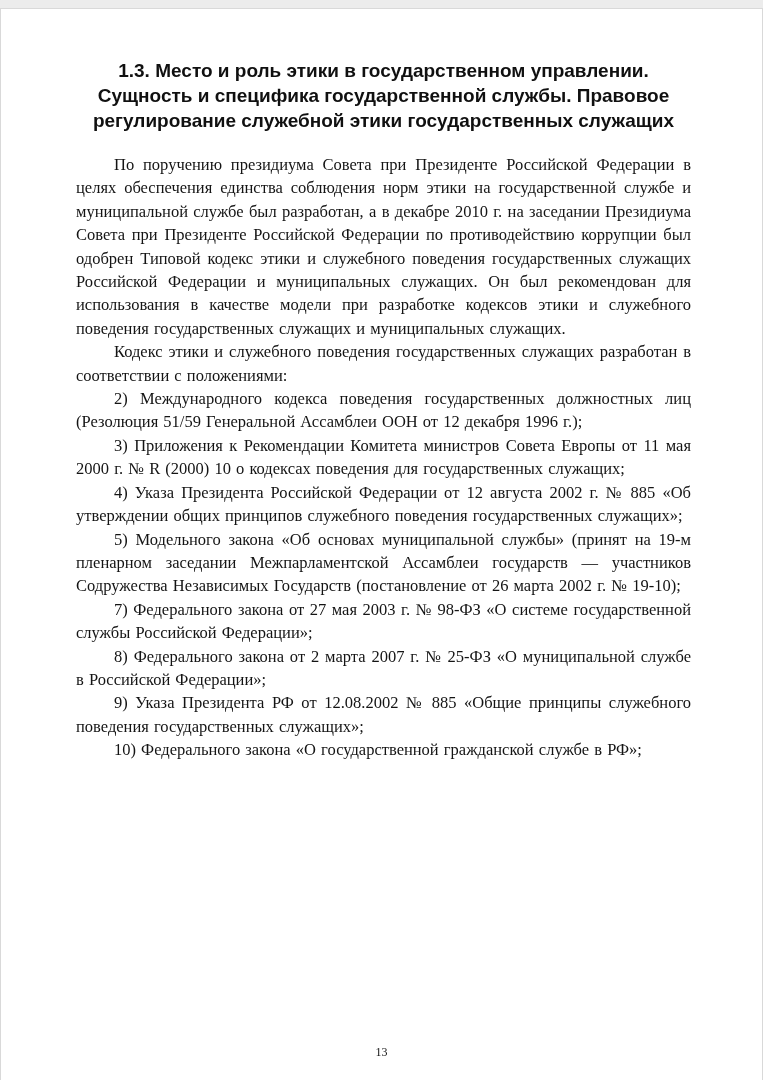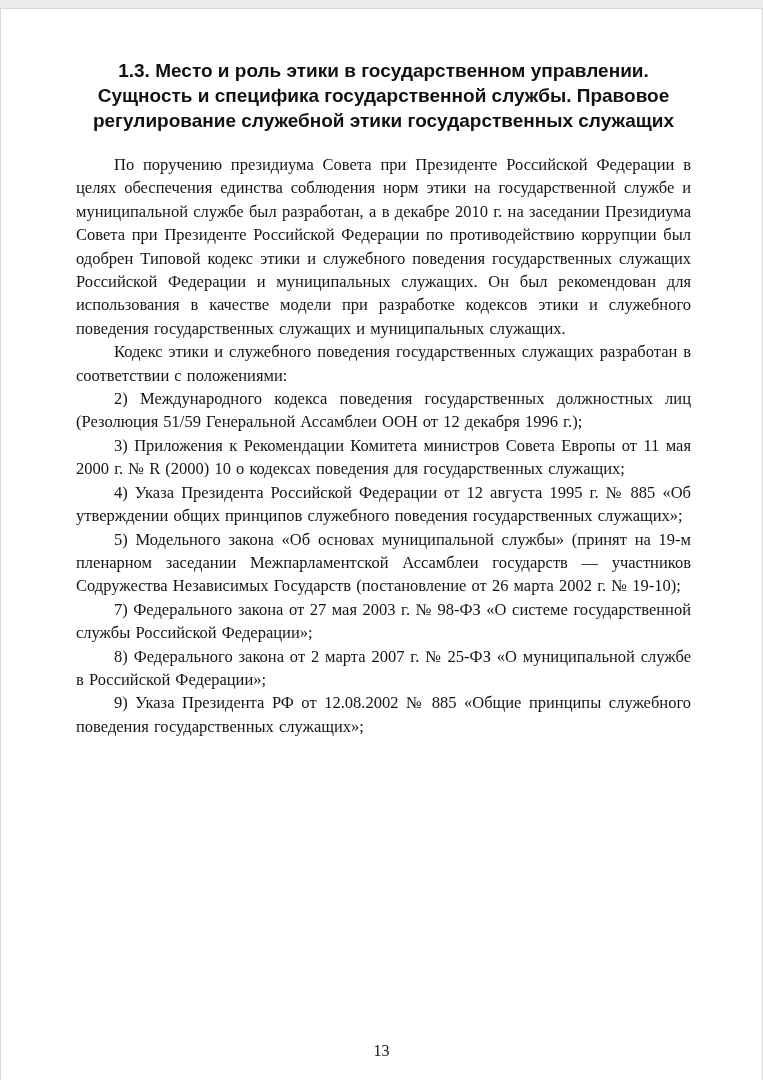--- a/index.html
+++ b/index.html
@@ -36,38 +36,39 @@
     text-align: justify;
     text-indent: 38px;
     word-spacing: 1px;
   }
   .page-number {
     position: absolute;
     left: 0;
     right: 0;
     bottom: 28px;
     text-align: center;
-    font-size: 16px;
+    font-size: 12px;
     color: #141414;
   }
 </style>
 </head>
 <body>
 
 <div class="page">
 
   <h1 class="heading">1.3. Место и роль этики в государственном управлении. Сущность и специфика государственной службы. Правовое регулирование служебной этики государственных служащих</h1>
 
   <div class="body-text">
     <p>По поручению президиума Совета при Президенте Российской Федерации в целях обеспечения единства соблюдения норм этики на государственной службе и муниципальной службе был разработан, а в декабре 2010 г. на заседании Президиума Совета при Президенте Российской Федерации по противодействию коррупции был одобрен Типовой кодекс этики и служебного поведения государственных служащих Российской Федерации и муниципальных служащих. Он был рекомендован для использования в качестве модели при разработке кодексов этики и служебного поведения государственных служащих и муниципальных служащих.</p>
     <p>Кодекс этики и служебного поведения государственных служащих разработан в соответствии с положениями:</p>
     <p>2) Международного кодекса поведения государственных должностных лиц (Резолюция 51/59 Генеральной Ассамблеи ООН от 12 декабря 1996 г.);</p>
     <p>3) Приложения к Рекомендации Комитета министров Совета Европы от 11 мая 2000 г. № R (2000) 10 о кодексах поведения для государственных служащих;</p>
-    <p>4) Указа Президента Российской Федерации от 12 августа 1995 г. № 885 «Об утверждении общих принципов служебного поведения государственных служащих»;</p>
+    <p>4) Указа Президента Российской Федерации от 12 августа 2002 г. № 885 «Об утверждении общих принципов служебного поведения государственных служащих»;</p>
     <p>5) Модельного закона «Об основах муниципальной службы» (принят на 19-м пленарном заседании Межпарламентской Ассамблеи государств — участников Содружества Независимых Государств (постановление от 26 марта 2002 г. № 19-10);</p>
     <p>7) Федерального закона от 27 мая 2003 г. № 98-ФЗ «О системе государственной службы Российской Федерации»;</p>
     <p>8) Федерального закона от 2 марта 2007 г. № 25-ФЗ «О муниципальной службе в Российской Федерации»;</p>
     <p>9) Указа Президента РФ от 12.08.2002 № 885 «Общие принципы служебного поведения государственных служащих»;</p>
+    <p>10) Федерального закона «О государственной гражданской службе в РФ»;</p>
   </div>
 
   <div class="page-number">13</div>
 
 </div>
 
 </body></html>

